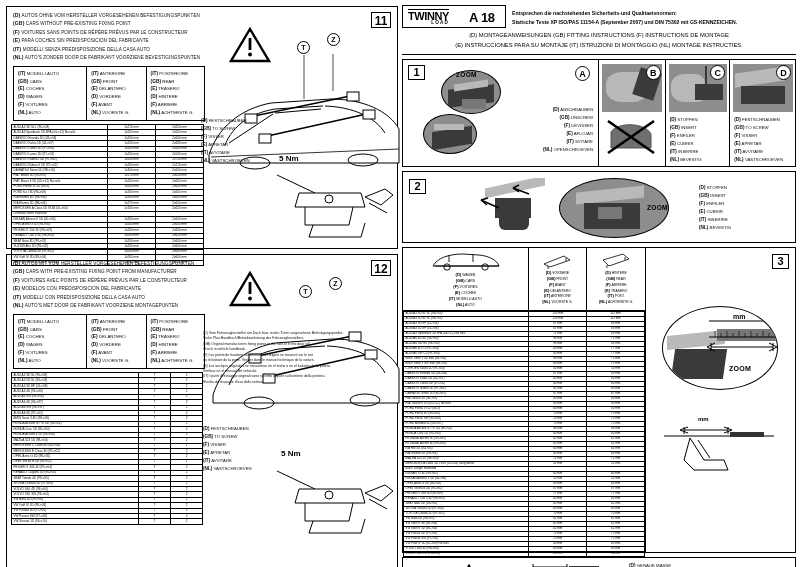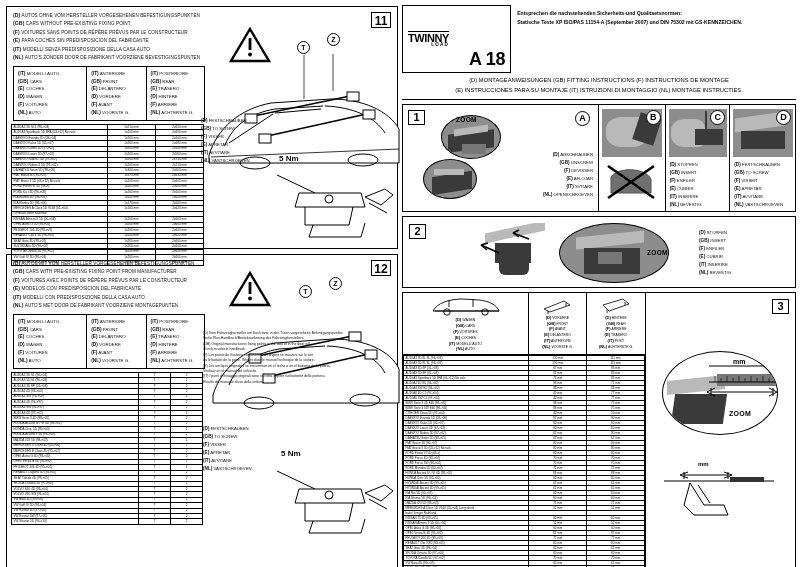--- a/index.html
+++ b/index.html
@@ -65,21 +65,21 @@
 
   .brandbar { display: flex; align-items: stretch; gap: 6px; margin-bottom: 3px; }
   .logo-box {
     border: 1.2px solid #000; padding: 3px 5px 2px 5px;
     display: flex; align-items: center; gap: 20px; min-width: 104px;
   }
   .logo-mark { line-height: .92; }
   .logo-twinny { font-weight: bold; font-size: 11px; letter-spacing: -.4px; }
   .logo-load { font-size: 4.6px; font-weight: bold; text-align: right; letter-spacing: 1.2px; }
   .logo-rule { border-top: 1.6px solid #000; margin-bottom: 1px; }
-  .logo-model { font-weight: bold; font-size: 18px; letter-spacing: -.3px; margin-top: 40px; }
+  .logo-model { font-weight: bold; font-size: 13px; letter-spacing: -.3px; }
   .norm { font-size: 5.1px; font-weight: bold; line-height: 1.75; padding-top: 4px; }
 
   .instr-line { text-align: center; font-size: 5.8px; line-height: 1.72; }
 
   .hr-thin { border-top: 1px solid #000; margin: 3px 0 4px 0; }
 
   
   #step1 { height: 108px; display: flex; }
   #step2 { height: 72px; margin-top: 4px; display: flex; align-items: center; }
   #step3wrap { margin-top: 4px; height: 306px; display: flex; }

